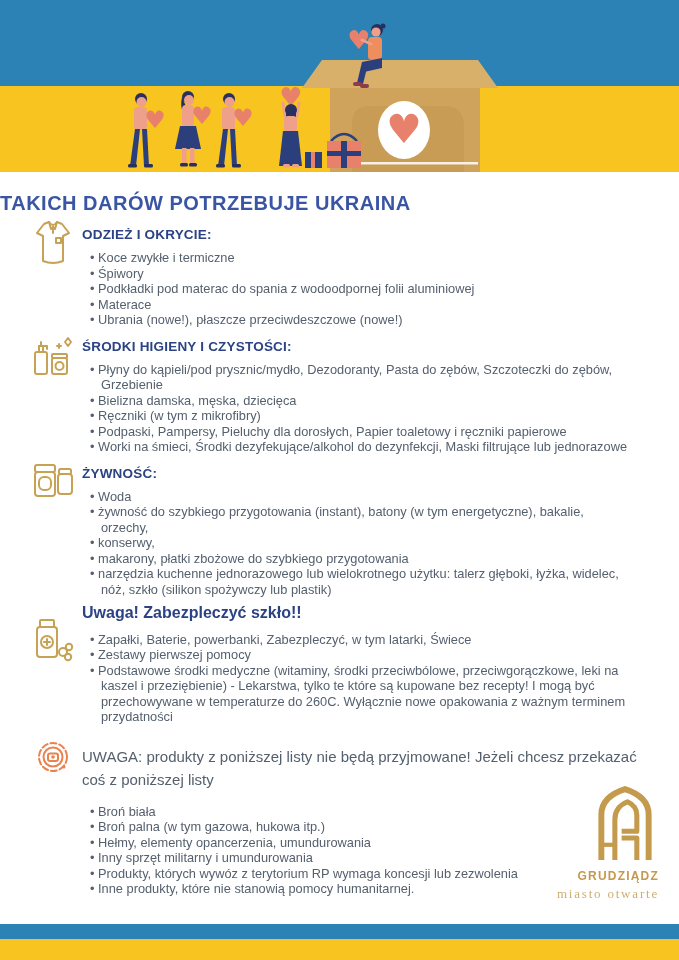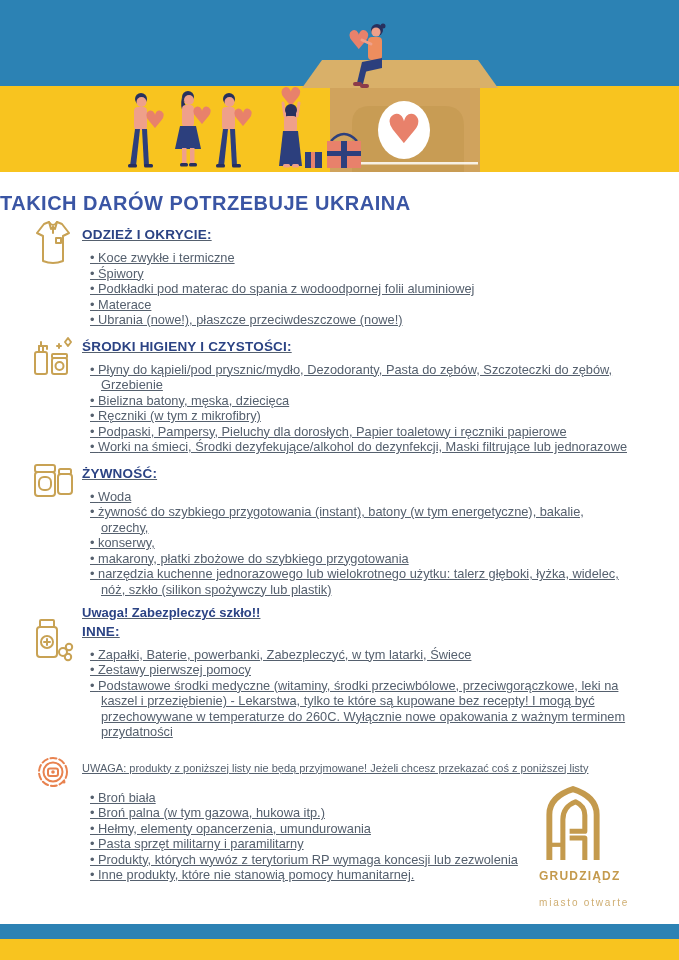--- a/index.html
+++ b/index.html
@@ -8,43 +8,43 @@
     background:#ffffff; overflow:hidden;
     font-family:"Liberation Sans", sans-serif;
     color:var(--body-text, #55606e);
   }
   .header-illustration { display:block; }
   h1.page-title {
     margin:20px 0 12px; text-align:left;
     font-size:20px; font-weight:bold; letter-spacing:0.5px;
     color:var(--title-blue, #3a55a4);
   }
-  main.sections { padding:0 20px 0 24px;text-decoration:underline; }
+  main.sections { padding:0 20px 0 24px; }
   section.donation-section { display:flex; margin:0 0 3px 0; }
   .icon-col { flex:none; width:58px; display:flex; justify-content:center; align-items:flex-start; }
   .icon-col svg { margin-top:-8px; }
   .text-col { flex:1; max-width:558px; }
   h2.section-heading {
     margin:0 0 2px 0; font-size:13.5px; line-height:15px;
     font-weight:bold; letter-spacing:0.2px;
     color:var(--heading-navy, #2b4384);
   }
   h2.section-heading.orange { color:var(--accent-orange, #e8824f); }
   ul.donation-list { list-style:none; margin:8px; padding:0; font-size:12.8px; line-height:15.5px; }
   ul.donation-list li { padding-left:11px; text-indent:-11px; }
   ul.donation-list li::before { content:"• "; }
   p.note {
-    margin:1px 0 0 0; font-size:13px; line-height:15.5px; font-weight:bold;
+    margin:1px 0 0 0; font-size:16px; line-height:15.5px; font-weight:bold;
     color:var(--heading-navy, #2b4384);
   }
   section.excluded { margin-top:12px; }
-  p.warning { margin:0 0 13px 0; font-size:11px; line-height:17px; }
-  .city-logo { position:absolute; top:784px; right:20px; width:120px; text-align:left; }
+  p.warning { margin:0 0 13px 0; font-size:15px; line-height:23px; }
+  .city-logo { position:absolute; top:784px; right:20px; width:120px; text-align:right; }
   .logo-name { font-size:12px; font-weight:bold; letter-spacing:1.2px; color:var(--logo-gold, #c49a4d); margin-top:5px; }
-  .logo-tagline { font-size:10px; letter-spacing:1.8px; color:#cfae72; margin-top:14px; }
+  .logo-tagline { font-size:13px; letter-spacing:1.8px; color:#cfae72; margin-top:3px;font-family:Liberation Serif, serif; }
   .footer-stripe { position:absolute; left:0; width:679px; }
   .footer-stripe.blue { top:924px; height:15px; background:var(--flag-blue, #2c82b4); }
   .footer-stripe.yellow { top:939px; height:21px; background:var(--flag-yellow, #f8c41f); }
 </style>
 </head>
 <body>
 
 <div class="page">
 
   <svg class="header-illustration" width="679" height="172" viewBox="0 0 679 172" font-family="DejaVu Sans, sans-serif">
@@ -161,21 +161,21 @@
           <rect x="21" y="23" width="15" height="4" rx="1"></rect>
           <circle cx="28.5" cy="35" r="4"></circle>
           <path d="M37 7 L40 11 L37 15 L34 11 Z"></path>
           <path d="M28 13 L28 17 M26 15 L30 15"></path>
         </svg>
       </div>
       <div class="text-col">
         <h2 class="section-heading">ŚRODKI HIGIENY I CZYSTOŚCI:</h2>
         <ul class="donation-list">
             <li>Płyny do kąpieli/pod prysznic/mydło, Dezodoranty, Pasta do zębów, Szczoteczki do zębów, Grzebienie</li>
-            <li>Bielizna batony, męska, dziecięca</li>
+            <li>Bielizna damska, męska, dziecięca</li>
             <li>Ręczniki (w tym z mikrofibry)</li>
             <li>Podpaski, Pampersy, Pieluchy dla dorosłych, Papier toaletowy i ręczniki papierowe</li>
             <li>Worki na śmieci, Środki dezyfekujące/alkohol do dezynfekcji, Maski filtrujące lub jednorazowe</li>
           </ul>
       </div>
     </section>
 
     <section class="donation-section">
       <div class="icon-col">
         <svg width="44" height="44" viewBox="0 0 44 44" fill="none" stroke="#c8a254" stroke-width="2" stroke-linejoin="round" stroke-linecap="round">
@@ -205,21 +205,20 @@
           <rect x="9" y="4" width="14" height="7" rx="1"></rect>
           <rect x="6" y="11" width="20" height="30" rx="3"></rect>
           <circle cx="16" cy="26" r="6"></circle>
           <path d="M16 23 L16 29 M13 26 L19 26"></path>
           <circle cx="32" cy="36" r="4"></circle>
           <circle cx="38" cy="31" r="3.2"></circle>
           <circle cx="37" cy="41" r="3.2"></circle>
         </svg>
       </div>
       <div class="text-col">
-        <h2 class="section-heading">INNE:</h2>
         <ul class="donation-list">
             <li>Zapałki, Baterie, powerbanki, Zabezpleczyć, w tym latarki, Świece</li>
             <li>Zestawy pierwszej pomocy</li>
             <li>Podstawowe środki medyczne (witaminy, środki przeciwbólowe, przeciwgorączkowe, leki na kaszel i przeziębienie) - Lekarstwa, tylko te które są kupowane bez recepty! I mogą być przechowywane w temperaturze do 260C. Wyłącznie nowe opakowania z ważnym terminem przydatności</li>
           </ul>
       </div>
     </section>
 
     <section class="donation-section excluded">
       <div class="icon-col">
@@ -230,21 +229,21 @@
           <circle cx="20" cy="20" r="1.8" fill="#e8824f" stroke="none"></circle>
           <circle cx="31" cy="30" r="1.5" fill="#e8824f" stroke="none"></circle>
         </svg>
       </div>
       <div class="text-col">
         <p class="warning">UWAGA: produkty z poniższej listy nie będą przyjmowane! Jeżeli chcesz przekazać coś z poniższej listy</p>
         <ul class="donation-list">
             <li>Broń biała</li>
             <li>Broń palna (w tym gazowa, hukowa itp.)</li>
             <li>Hełmy, elementy opancerzenia, umundurowania</li>
-            <li>Pasta sprzęt militarny i paramilitarny</li>
+            <li>Inny sprzęt militarny i umundurowania</li>
             <li>Produkty, których wywóz z terytorium RP wymaga koncesji lub zezwolenia</li>
             <li>Inne produkty, które nie stanowią pomocy humanitarnej.</li>
           </ul>
       </div>
     </section>
 
   </main>
 
   <div class="city-logo">
     <svg width="68" height="76" viewBox="0 0 76 90" fill="none" stroke="#c49a4d" stroke-linejoin="round" stroke-linecap="square">

